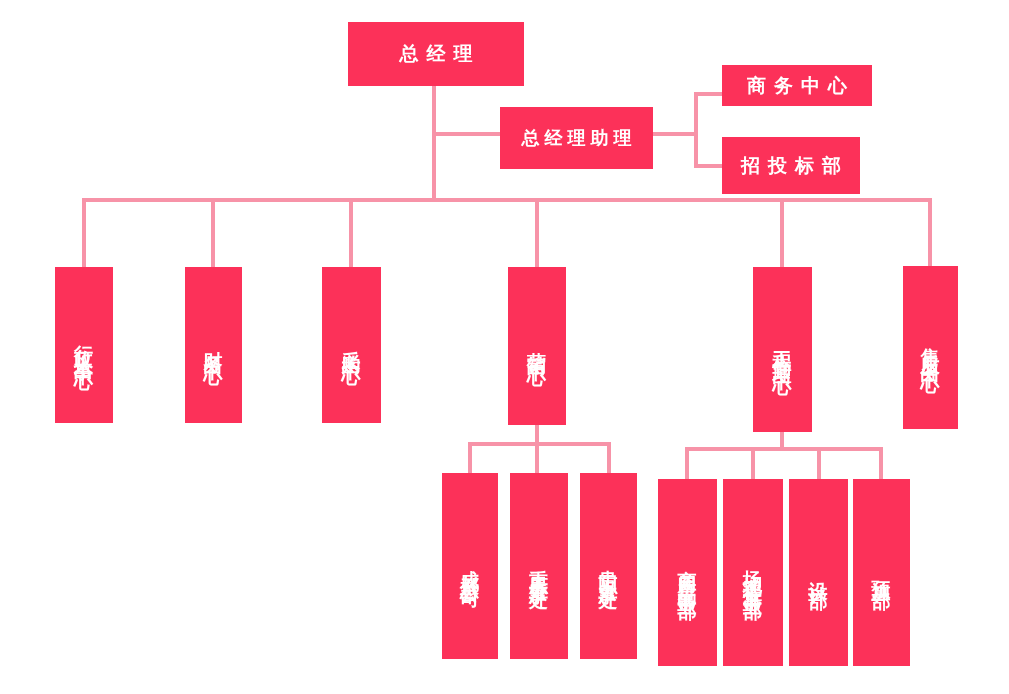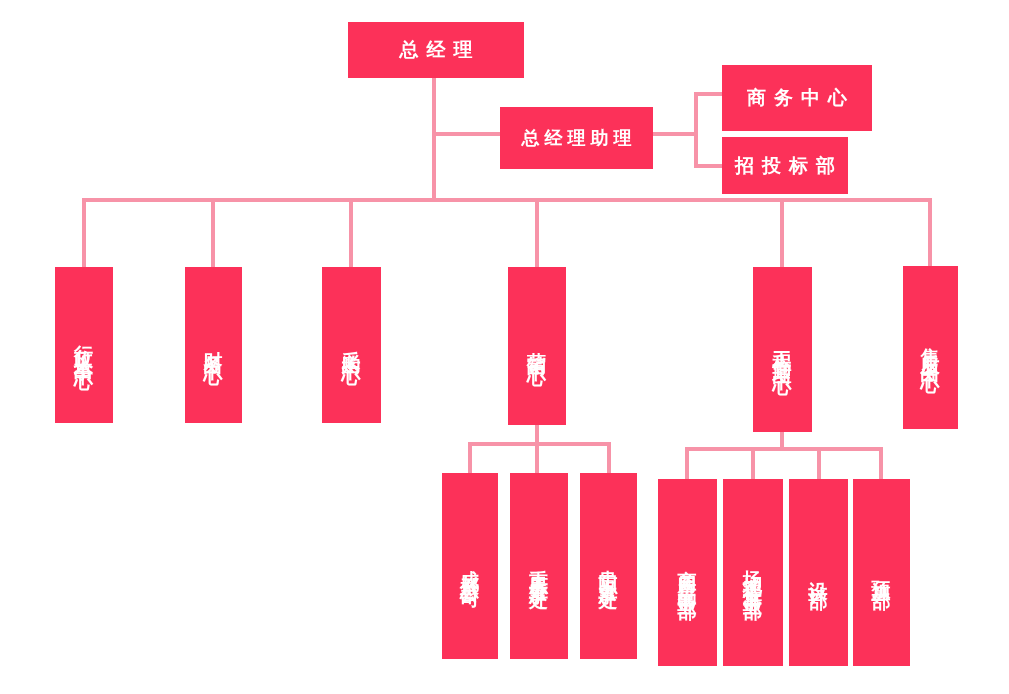--- a/index.html
+++ b/index.html
@@ -69,25 +69,25 @@
   <div class="line" style="left:468px; top:442px; width:4px; height:31px;"></div>
   <div class="line" style="left:535px; top:442px; width:4px; height:31px;"></div>
   <div class="line" style="left:607px; top:442px; width:4px; height:31px;"></div>
   <div class="line" style="left:780px; top:432px; width:4px; height:19px;"></div>
   <div class="line" style="left:685px; top:447px; width:198px; height:4px;"></div>
   <div class="line" style="left:685px; top:447px; width:4px; height:32px;"></div>
   <div class="line" style="left:751px; top:447px; width:4px; height:32px;"></div>
   <div class="line" style="left:817px; top:447px; width:4px; height:32px;"></div>
   <div class="line" style="left:879px; top:447px; width:4px; height:32px;"></div>
 
-  <div class="node h" style="left:348px; top:22px; width:176px; height:56px;">总经理</div>
+  <div class="node h" style="left:348px; top:22px; width:176px; height:64px;">总经理</div>
 
   <div class="node h" style="left:500px; top:107px; width:153px; height:62px; font-size:18px; letter-spacing:5px; padding-left:5px;">总经理助理</div>
-  <div class="node h" style="left:722px; top:65px; width:150px; height:66px;">商务中心</div>
-  <div class="node h" style="left:722px; top:137px; width:126px; height:57px;">招投标部</div>
+  <div class="node h" style="left:722px; top:65px; width:150px; height:41px;">商务中心</div>
+  <div class="node h" style="left:722px; top:137px; width:138px; height:57px;">招投标部</div>
 
   <div class="node v" style="left:55px; top:267px; width:58px; height:156px;">行政人事中心</div>
   <div class="node v" style="left:185px; top:267px; width:57px; height:156px;">财务中心</div>
   <div class="node v" style="left:322px; top:267px; width:59px; height:156px;">采购中心</div>
   <div class="node v" style="left:508px; top:267px; width:58px; height:158px;">营销中心</div>
   <div class="node v" style="left:753px; top:267px; width:59px; height:165px;">工程管理中心</div>
   <div class="node v" style="left:903px; top:266px; width:55px; height:163px;">售后服务中心</div>
 
   <div class="node v" style="left:442px; top:473px; width:56px; height:186px;">成都总公司</div>
   <div class="node v" style="left:510px; top:473px; width:58px; height:186px;">重庆办事处</div>

